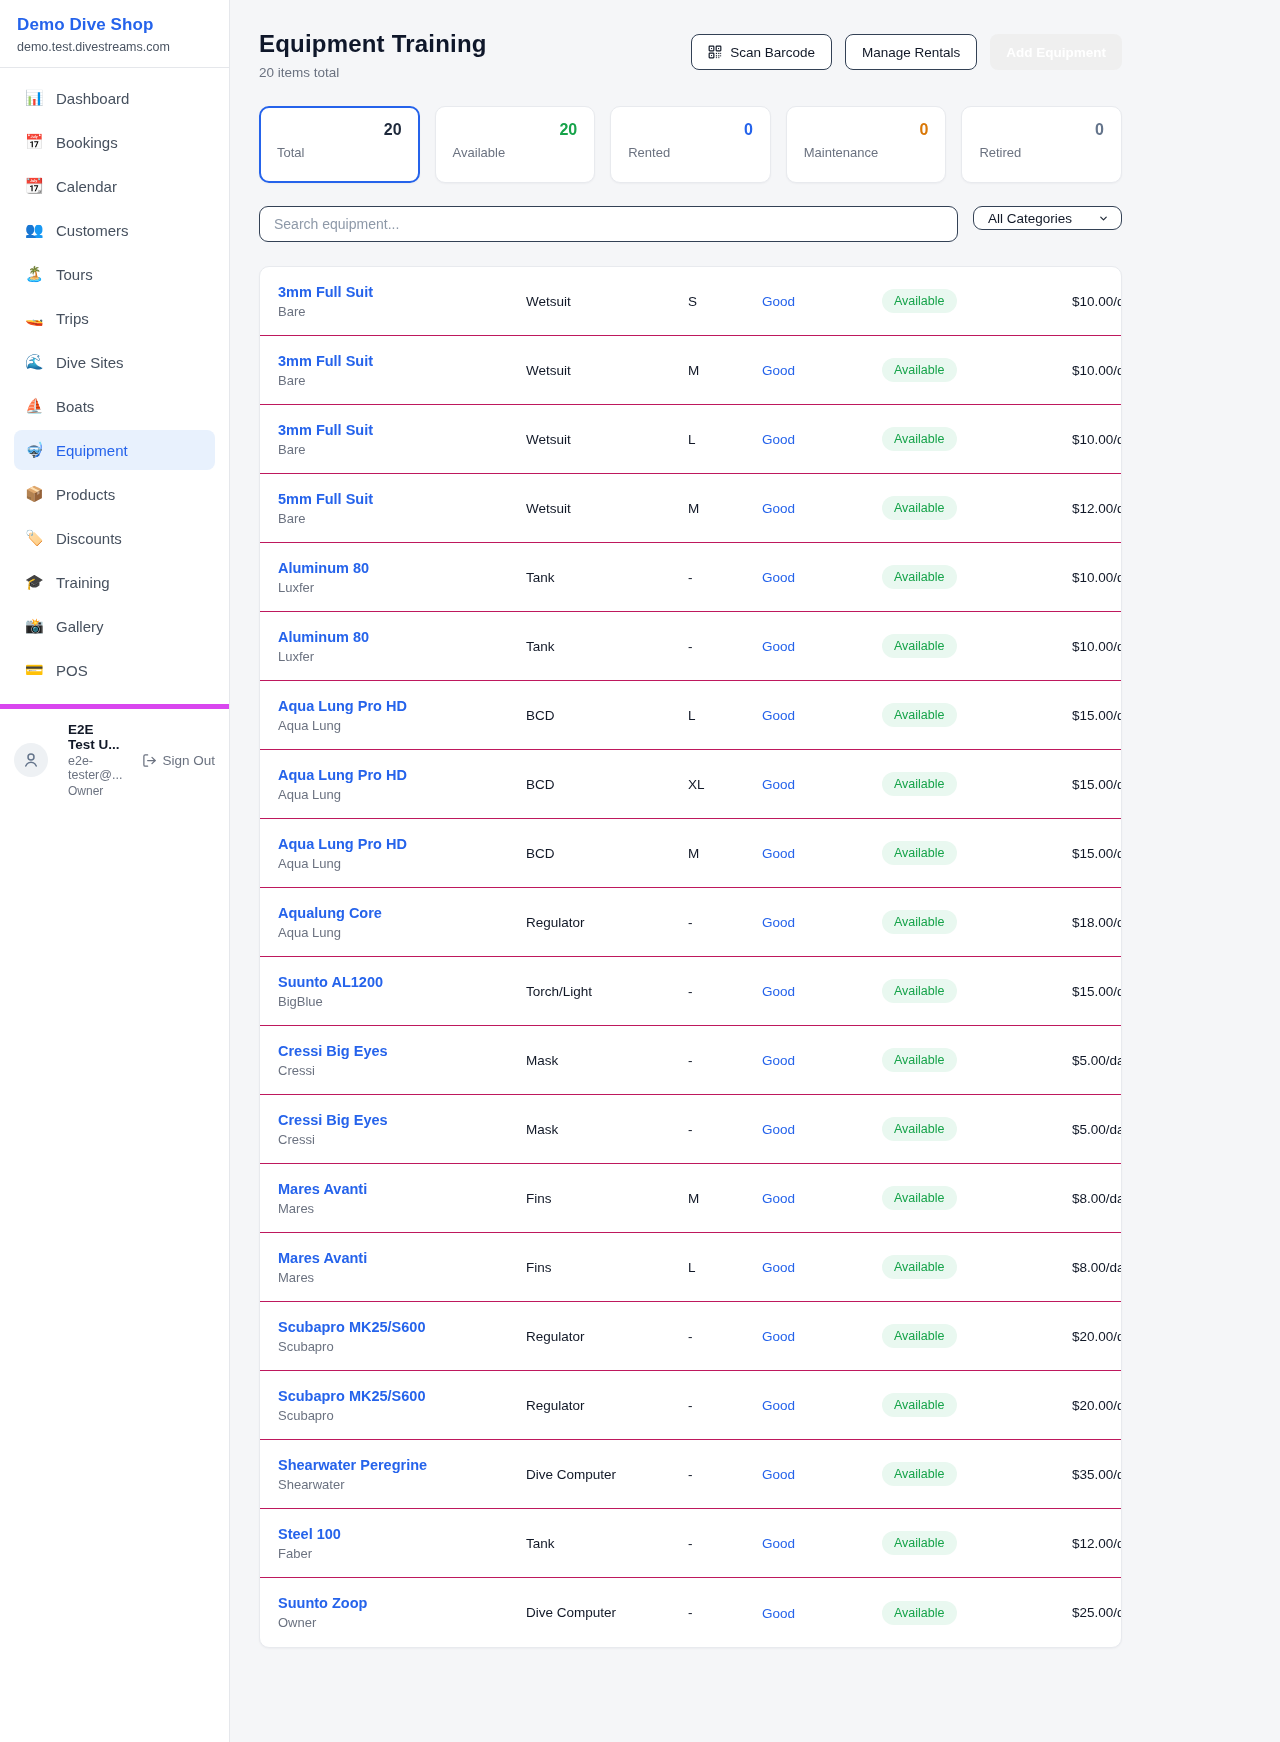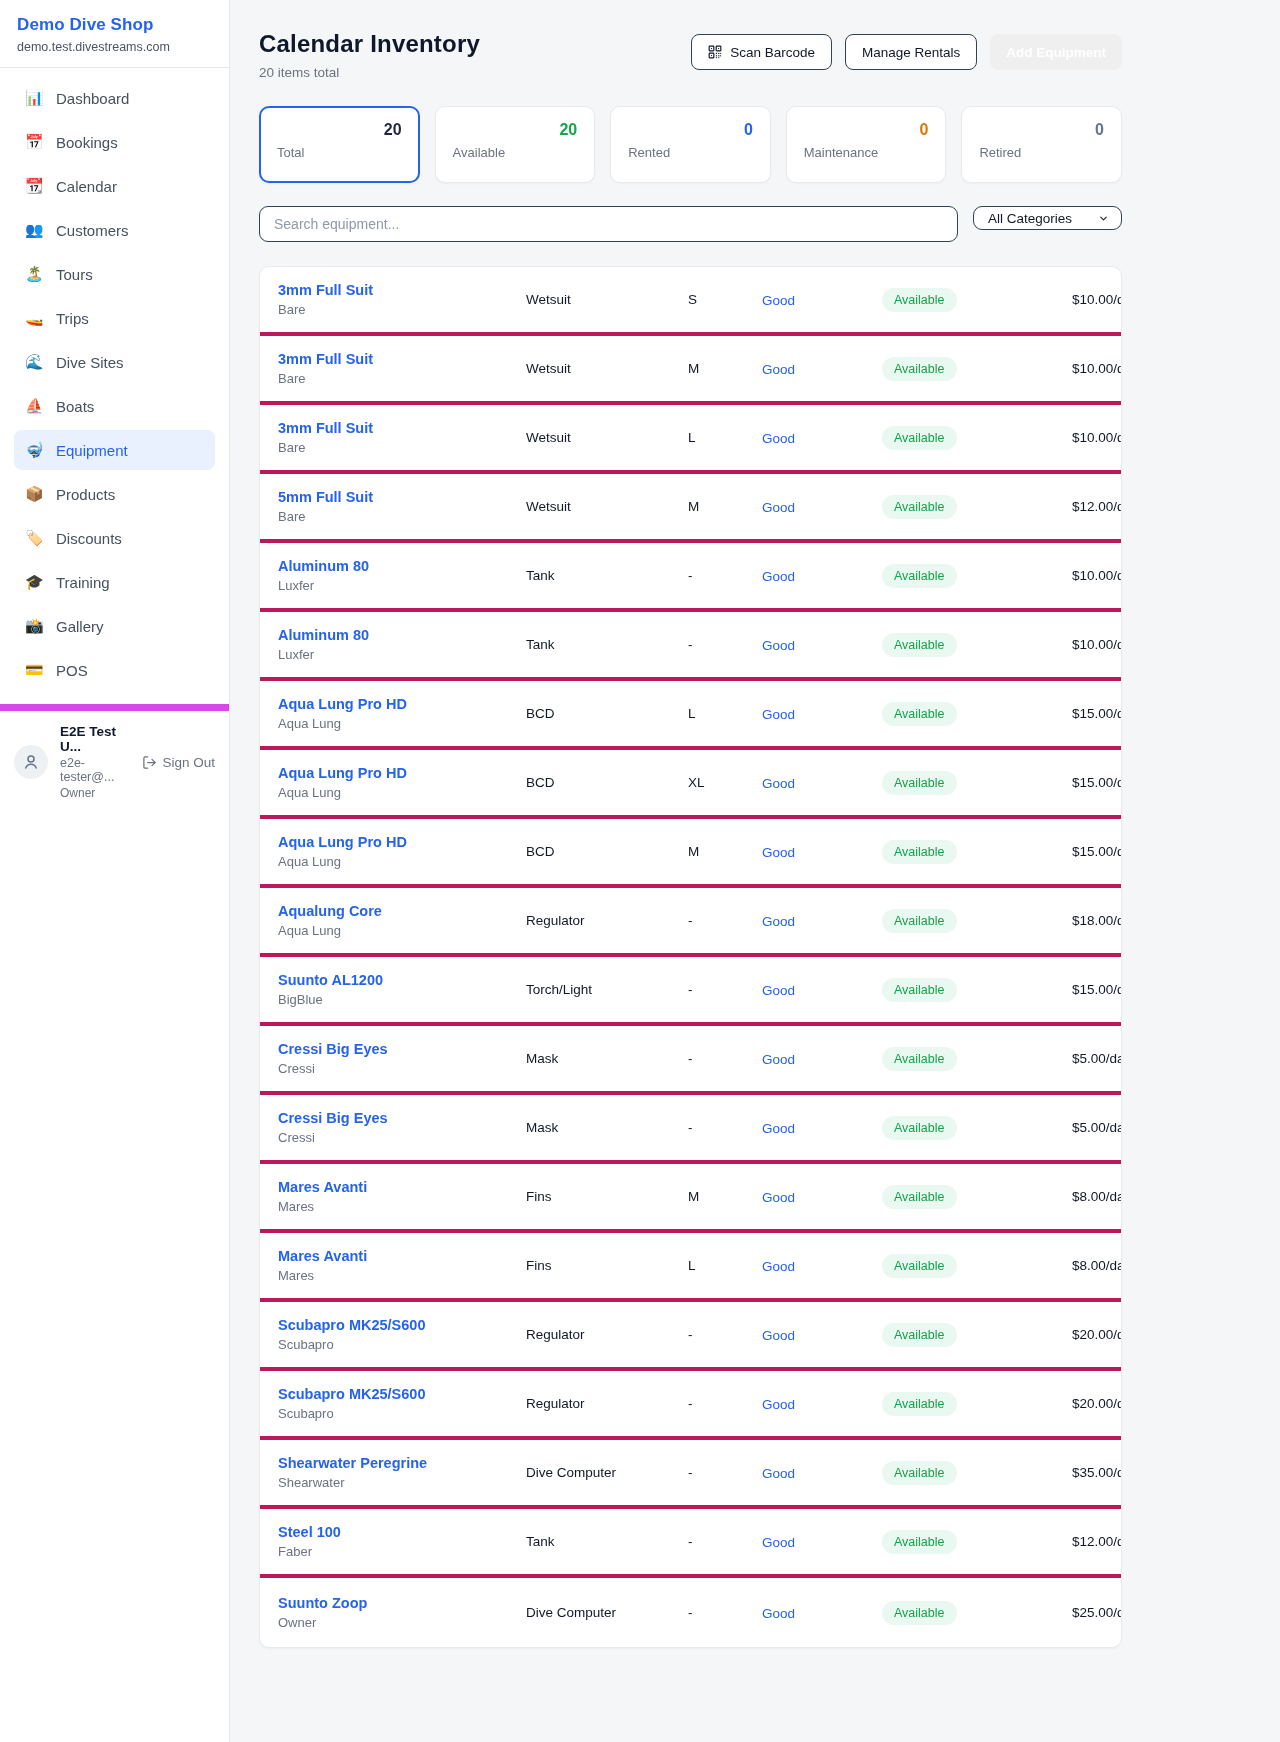--- a/index.html
+++ b/index.html
@@ -23,22 +23,22 @@
   .nav { padding:10px 14px 4px; }
   .nav-item {
     display:flex; align-items:center; gap:13px;
     height:40px; padding:0 11px; margin-bottom:4px;
     border-radius:8px; cursor:pointer;
     color:#46505e; font-size:15px;
   }
   .nav-item.active { background:#e8f1fd; color:#2563eb; }
   .nav-icon { width:18px; font-size:15px; text-align:center; flex:0 0 18px; }
   .side-footer {
-    margin-top:6px; border-top:7px solid #d946ef;
-    padding:13px 14px; display:flex; align-items:center; gap:12px;
+    margin-top:6px; border-top:5px solid #d946ef;
+    padding:13px 14px; display:flex; align-items:center; gap:20px;
   }
   .avatar {
     width:34px; height:34px; border-radius:50%;
     background:#eef1f4; color:#64748b;
     display:flex; align-items:center; justify-content:center; flex:0 0 34px;
   }
   .user-info { flex:1; min-width:0; }
   .user-name { font-size:13.5px; font-weight:700; color:#111827; }
   .user-email { font-size:12.5px; color:#6b7280; margin-top:2px; }
   .user-role { font-size:12px; color:#6b7280; margin-top:2px; }
@@ -85,21 +85,21 @@
     box-shadow:0 1px 2px rgba(16,24,40,.04); overflow:hidden;
   }
   .thead, .trow {
     display:grid;
     grid-template-columns:248px 162px 74px 120px 190px 1fr;
     align-items:center;
     padding:0 16px 0 18px;
   }
   .thead { height:44px; font-size:13.5px; font-weight:700; color:#0f172a; border-bottom:2px solid #1f2937; }
   .thead span:nth-child(6) { text-align:right; }
-  .trow { border-bottom:4px solid #be185d; padding-top:14px; padding-bottom:14px; min-height:69px; }
+  .trow { border-bottom:1px solid #be185d; padding-top:14px; padding-bottom:14px; min-height:69px; }
   .trow:last-of-type { border-bottom:none; }
   .item-name { color:#2563eb; font-size:14.5px; font-weight:600; cursor:pointer; }
   .item-brand { color:#6b7280; font-size:13px; margin-top:4px; }
   .cell { font-size:13.5px; color:#111827; }
   .cond { color:#2563eb; font-size:13.5px; cursor:pointer; }
   .badge {
     display:inline-block; background:#e9f8f0; color:#16a34a;
     font-size:12.5px; font-weight:500; padding:5px 12px; border-radius:999px;
   }
   .rental { text-align:right; font-size:13.5px; color:#111827; }
@@ -206,21 +206,21 @@
           </svg>
       </span>
       <span>Sign Out</span>
     </div>
   </div>
 </aside>
 
 <main class="main">
   <div class="page-head">
     <div>
-      <div class="page-title">Calendar Inventory</div>
+      <div class="page-title">Equipment Training</div>
       <div class="page-sub">20 items total</div>
     </div>
     <div class="actions">
       <button class="btn btn-outline">
         <span style="display:flex;">
           <svg width="14" height="14" viewBox="0 0 24 24" fill="currentColor">
               <rect x="2" y="2" width="8" height="8" rx="1" fill="none" stroke="currentColor" stroke-width="2"></rect>
               <rect x="5.2" y="5.2" width="1.8" height="1.8"></rect>
               <rect x="14" y="2" width="8" height="8" rx="1" fill="none" stroke="currentColor" stroke-width="2"></rect>
               <rect x="17.2" y="5.2" width="1.8" height="1.8"></rect>

